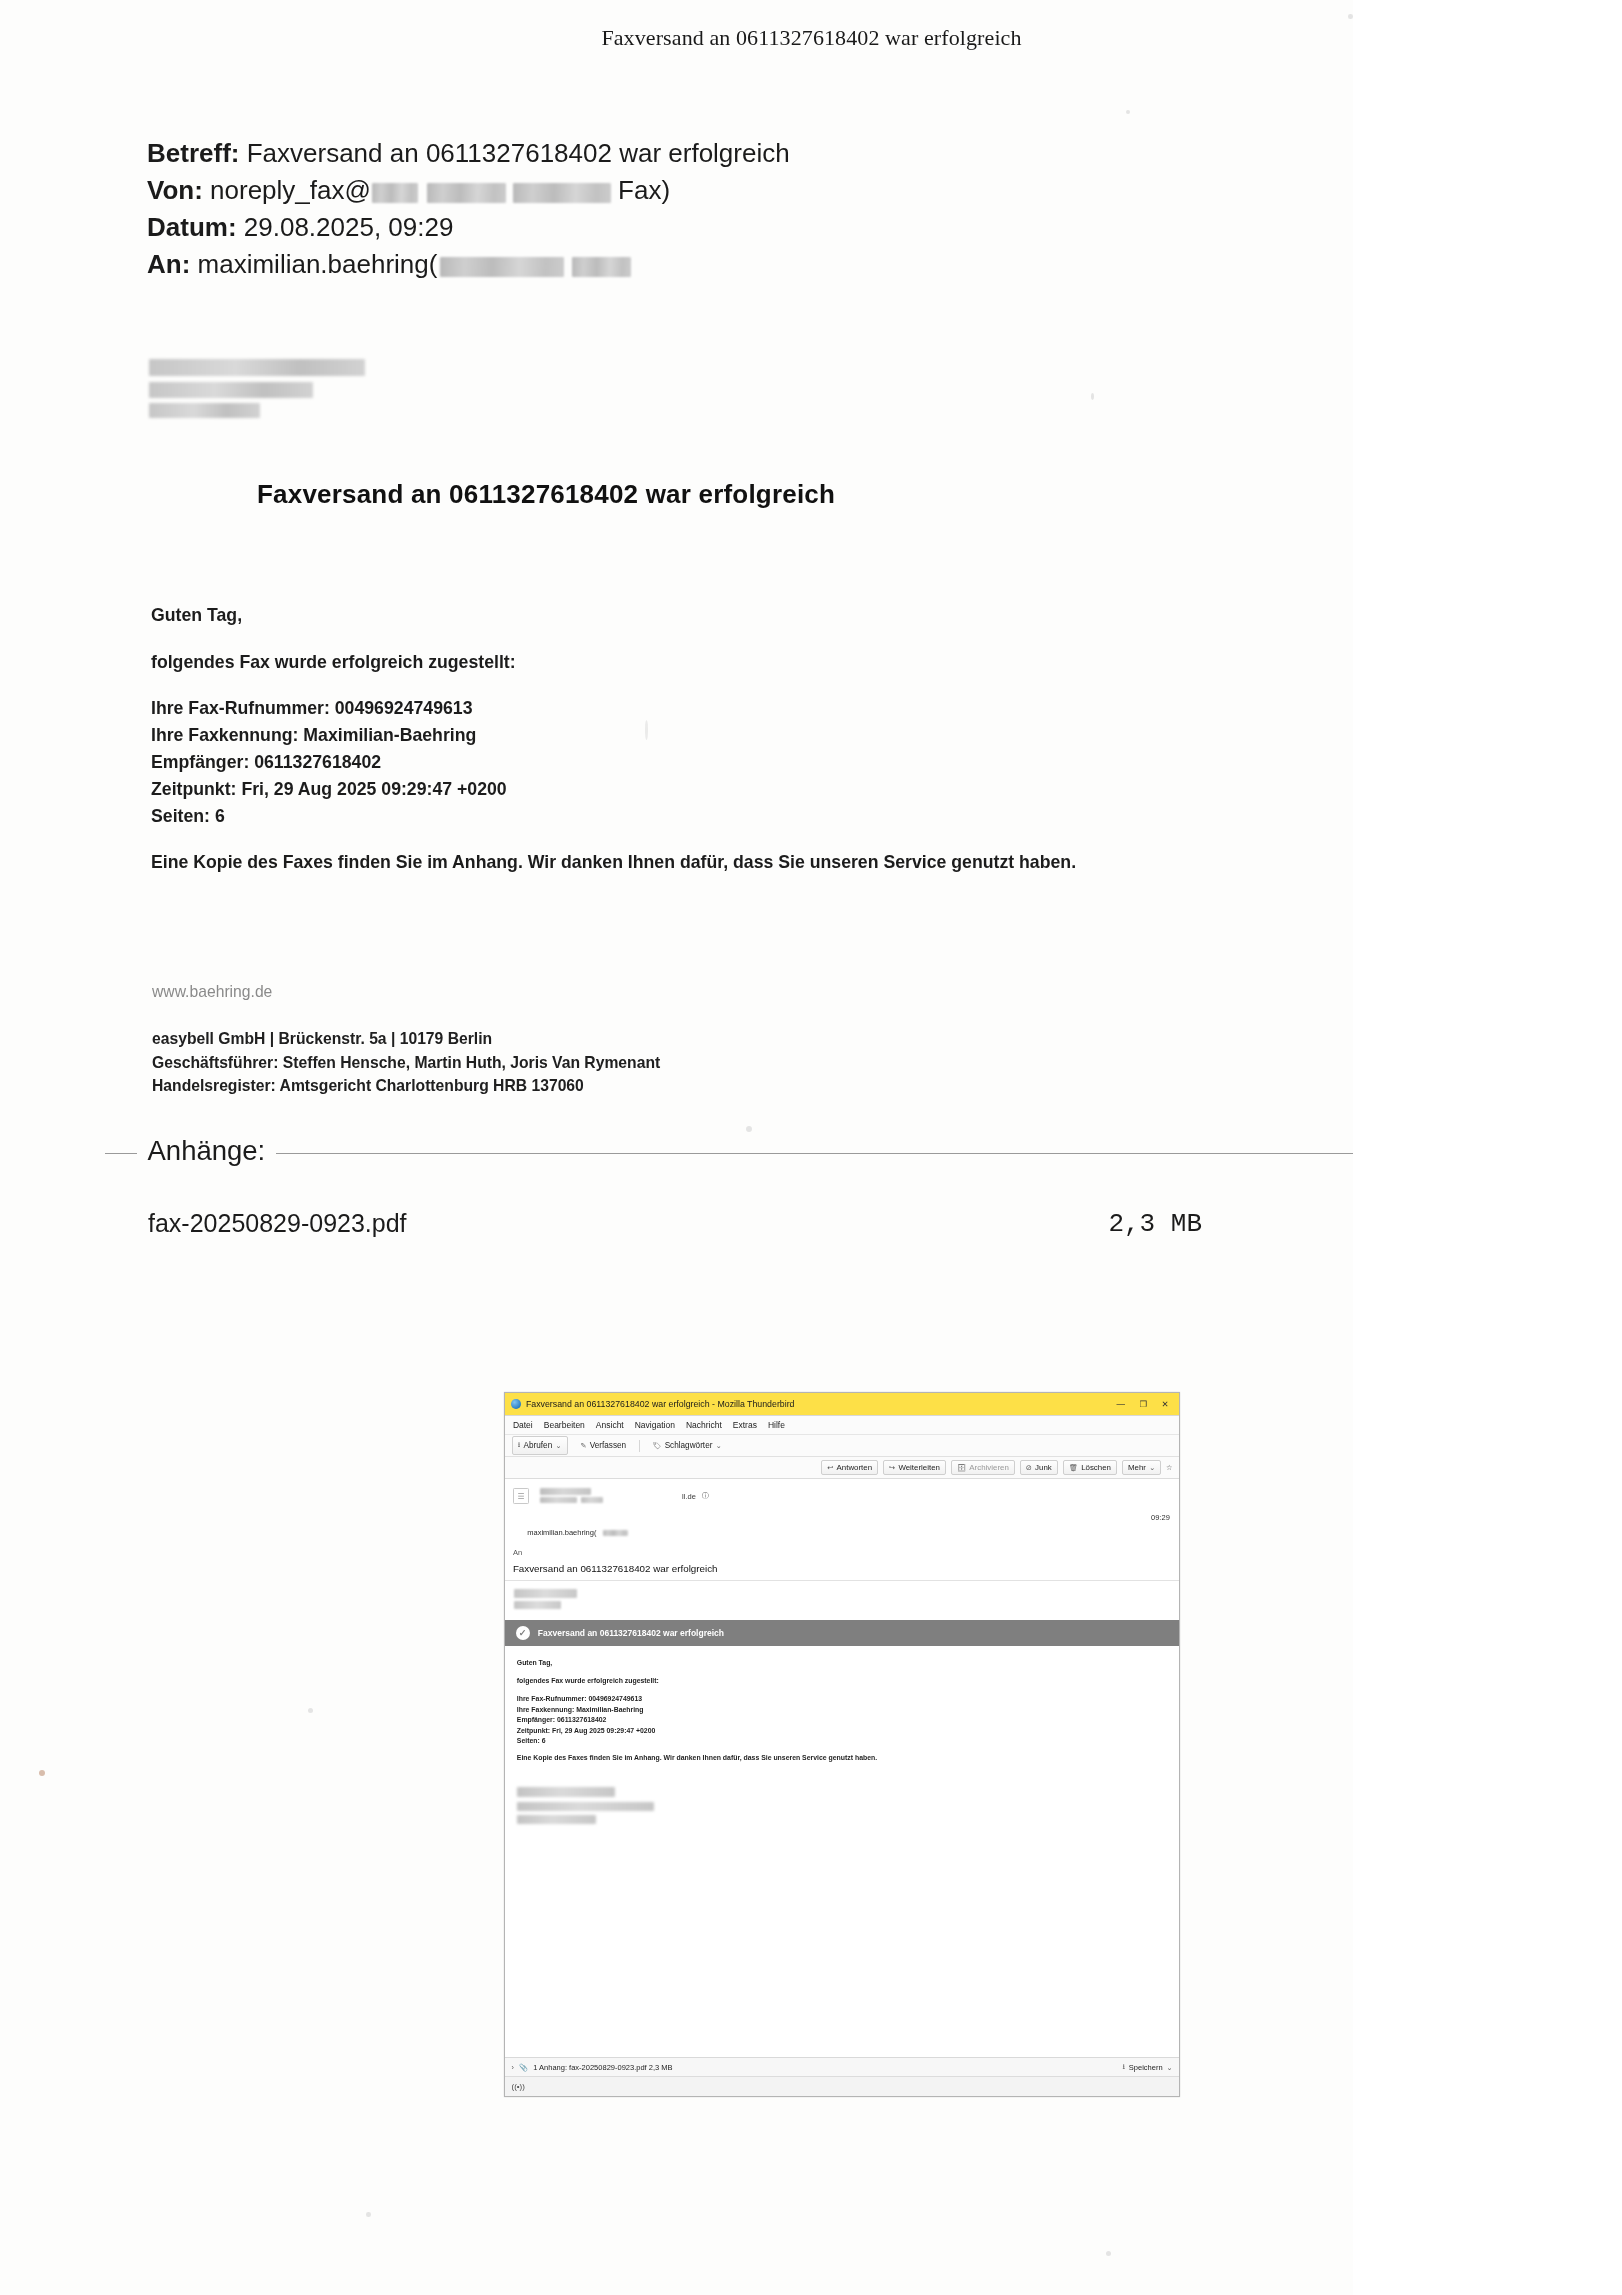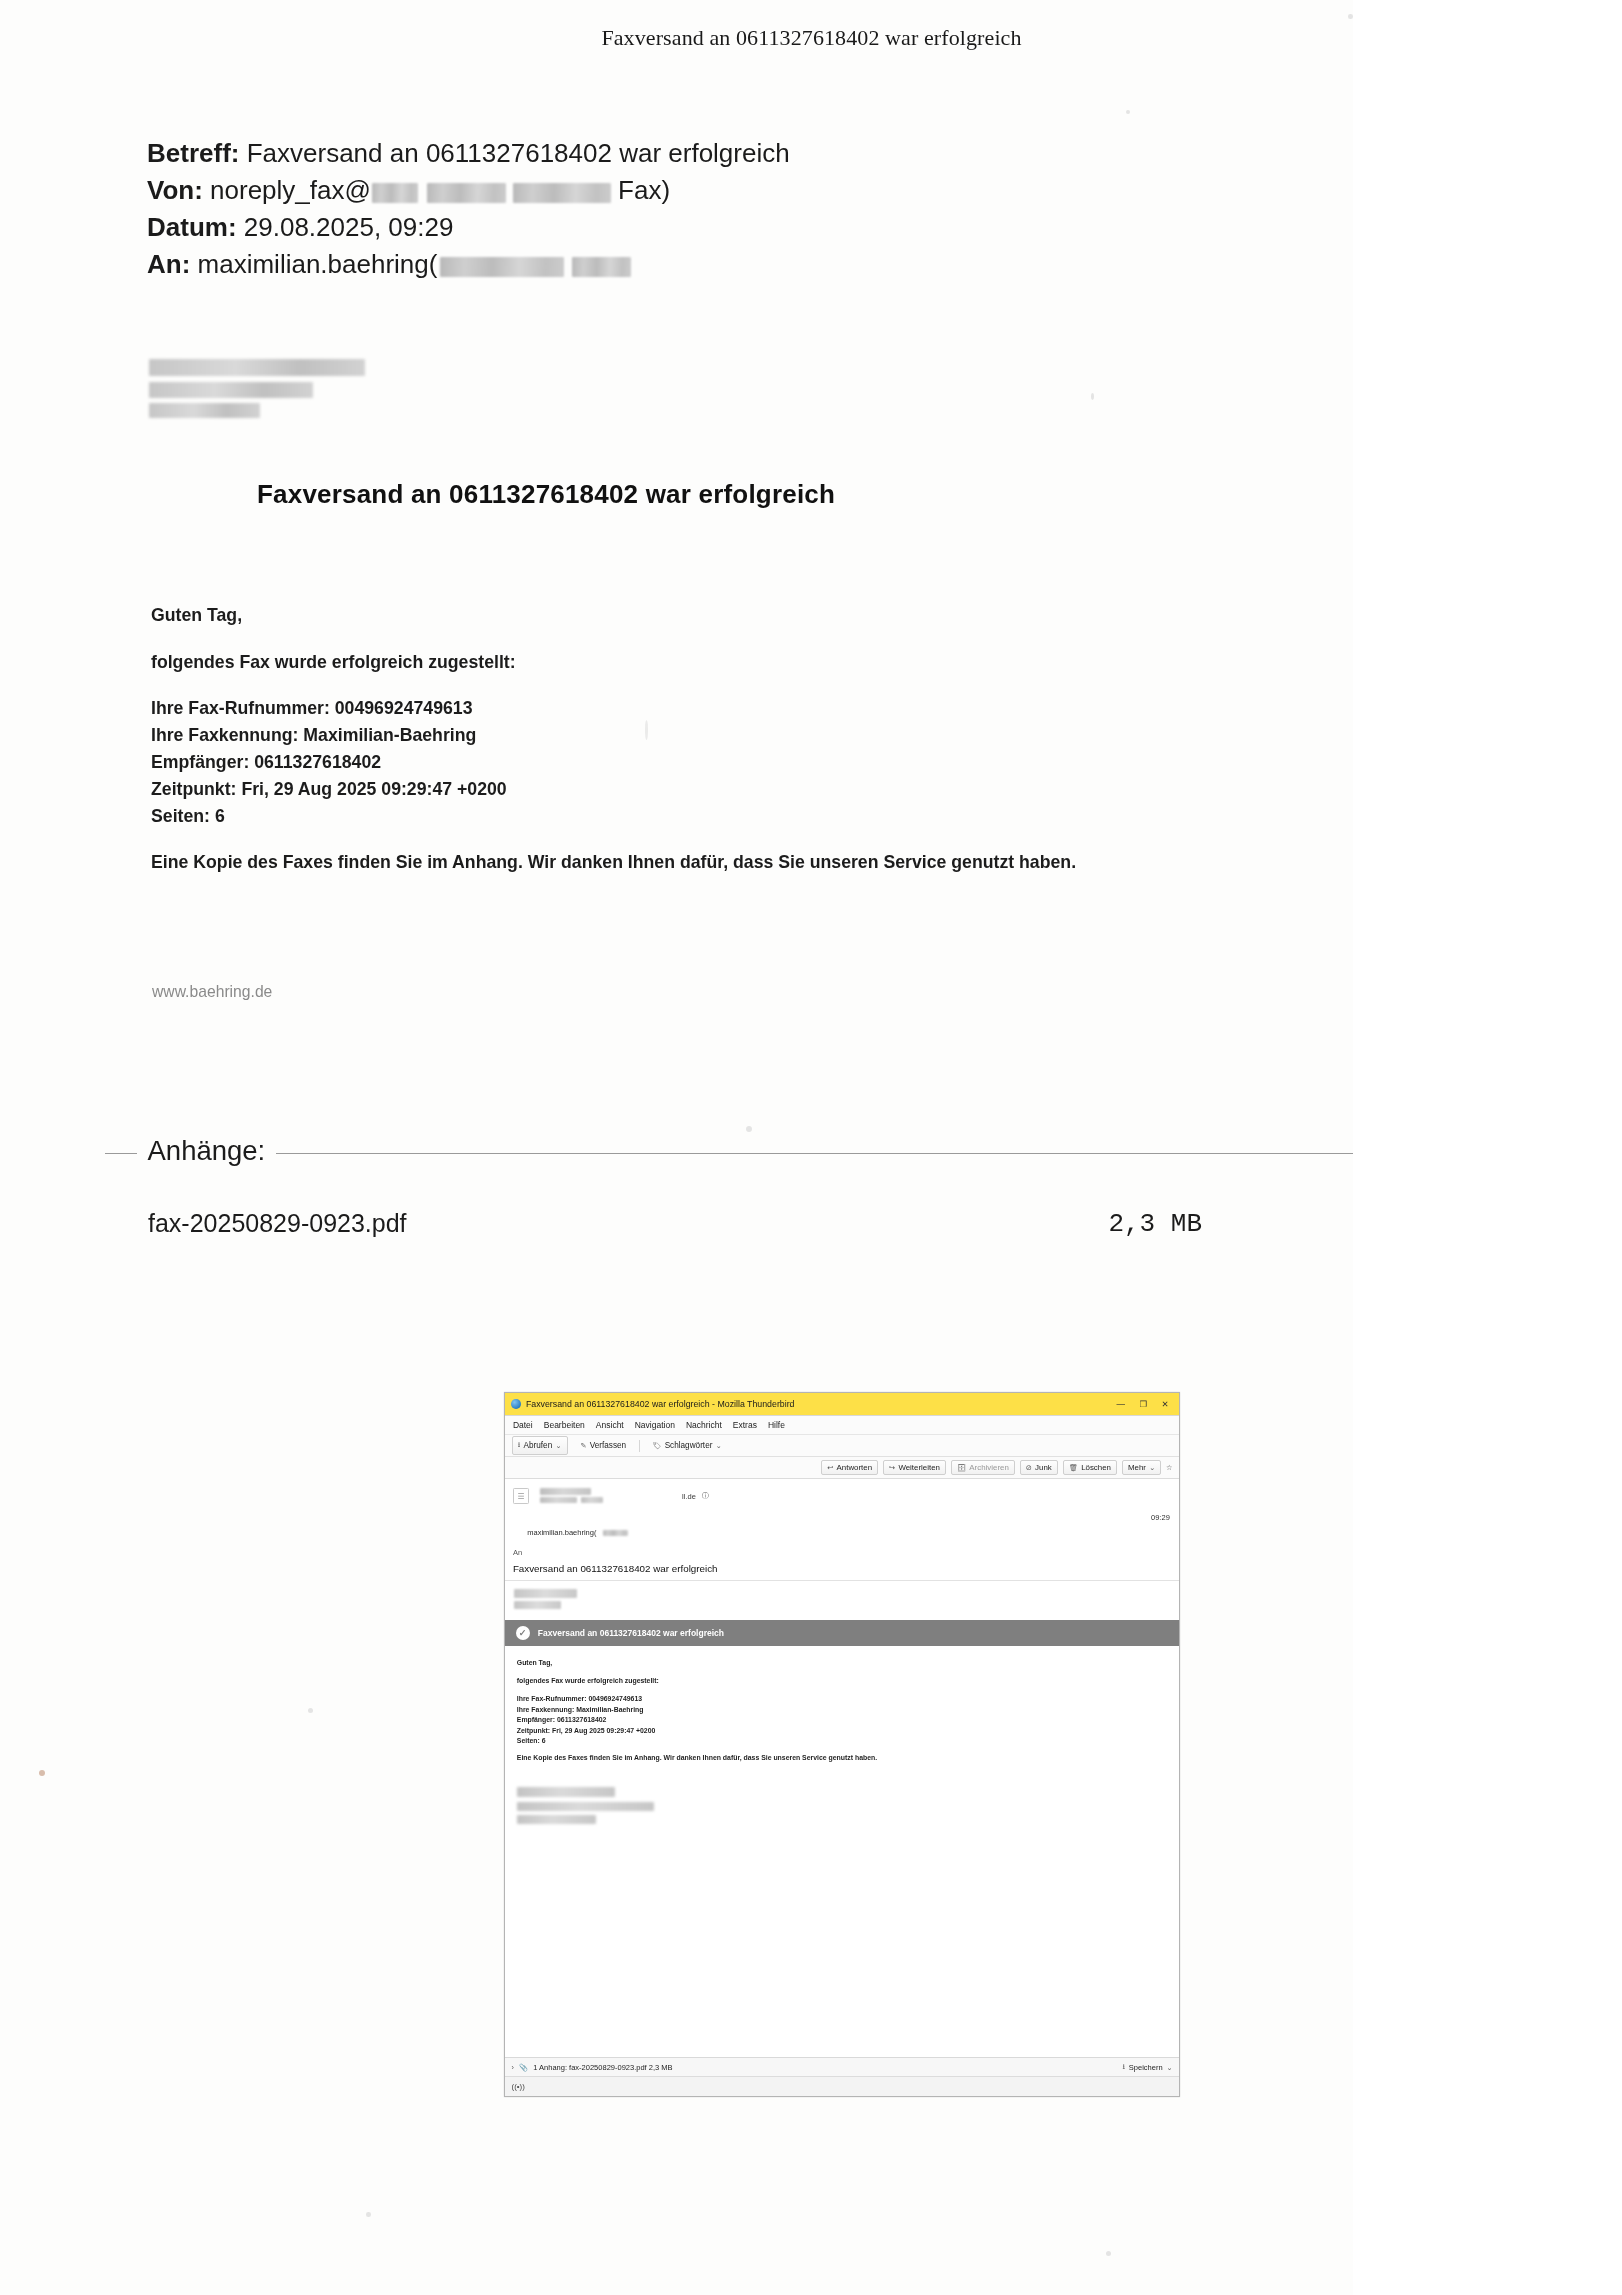--- a/index.html
+++ b/index.html
@@ -416,20 +416,25 @@
       <div>Ihre Fax-Rufnummer: 00496924749613</div>
       <div>Ihre Faxkennung: Maximilian-Baehring</div>
       <div>Empfänger: 0611327618402</div>
       <div>Zeitpunkt: Fri, 29 Aug 2025 09:29:47 +0200</div>
       <div>Seiten: 6</div>
     </div>
     <p class="thanks">Eine Kopie des Faxes finden Sie im Anhang. Wir danken Ihnen dafür, dass Sie unseren Service genutzt haben.</p>
   </div>
 
   <div class="site-link">www.baehring.de</div>
+  <div class="legal">
+    <div>easybell GmbH | Brückenstr. 5a | 10179 Berlin</div>
+    <div>Geschäftsführer: Steffen Hensche, Martin Huth, Joris Van Rymenant</div>
+    <div>Handelsregister: Amtsgericht Charlottenburg HRB 137060</div>
+  </div>
 
   <div class="att-rule"></div>
   <div class="att-label">Anhänge:</div>
   <div class="att-name">fax-20250829-0923.pdf</div>
   <div class="att-size">2,3 MB</div>
 
   <div class="shot">
 
     <div class="tb-titlebar">
       <div class="tb-appicon"></div>

